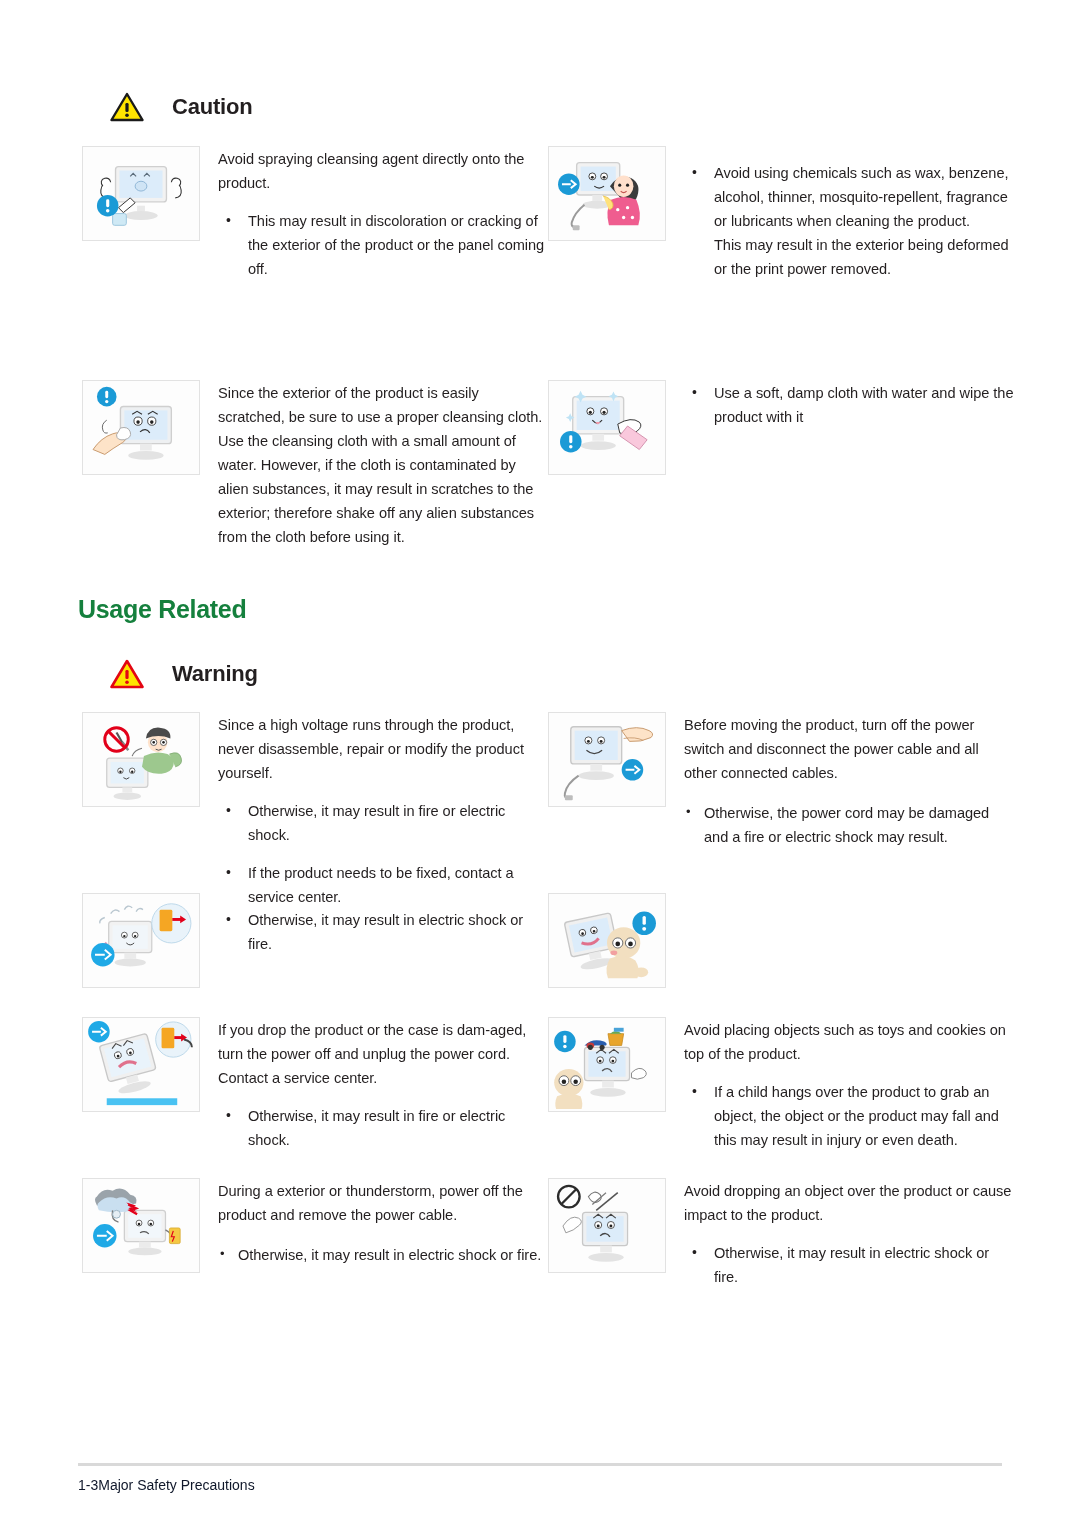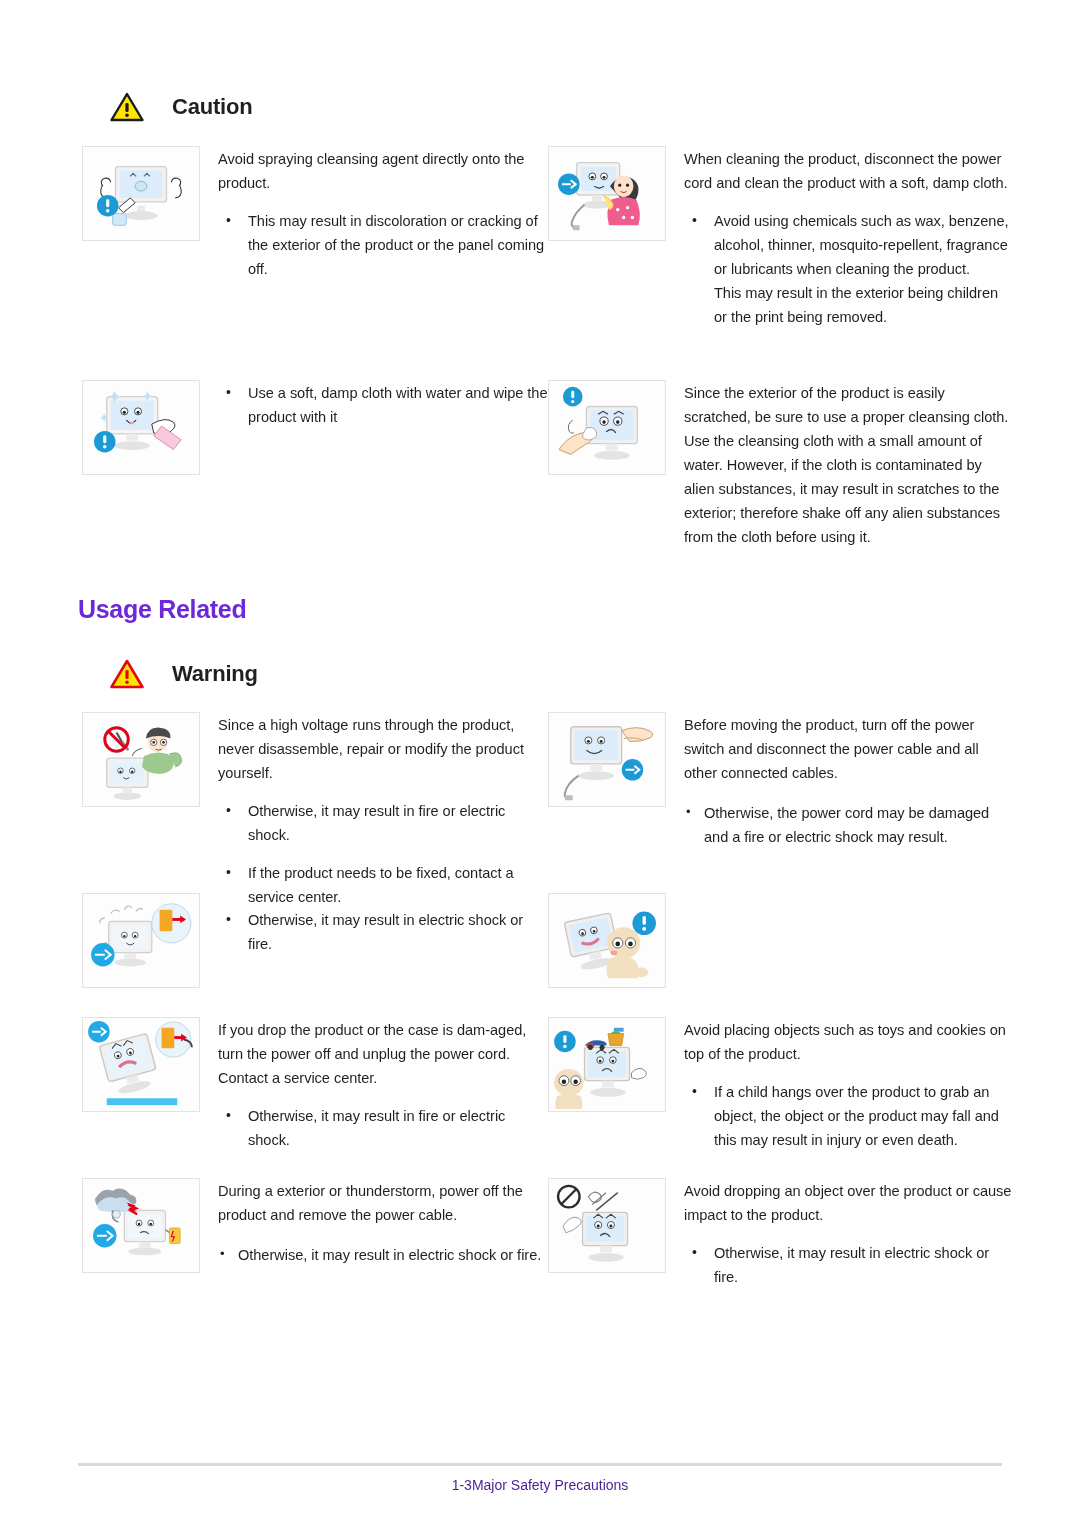--- a/index.html
+++ b/index.html
@@ -38,21 +38,21 @@
   .tri {
     width: 34px;
     height: 30px;
     flex: 0 0 auto;
     display: block;
   }
 
   .section-title {
     font-size: 25px;
     font-weight: bold;
-    color: #6d28d9;
+    color: #15803d;
     letter-spacing: -0.3px;
   }
   .adv-row {
     display: flex;
     align-items: flex-start;
   }
   .adv-cell {
     display: flex;
     align-items: flex-start;
   }
@@ -127,25 +127,25 @@
     right: 78px;
     bottom: 34px;
   }
   .footer-rule {
     height: 3px;
     background: #d9d9d9;
     width: 100%;
   }
   .footer-row {
     display: flex;
-    justify-content: center;
+    justify-content: flex-start;
     align-items: baseline;
     margin-top: 11px;
     font-size: 14px;
-    color: #4c1d95;
+    color: #0f172a;
   }
 </style>
 </head>
 <body>
 
 <div class="page">
 
   <div class="alert-heading" style="position:absolute;left:110px;top:92px;">
     <svg class="tri" viewBox="0 0 34 30">
       <path d="M17 2 L32.5 28 L1.5 28 Z" fill="#FFE400" stroke="#1a1a1a" stroke-width="2.4" stroke-linejoin="round"></path>
@@ -210,30 +210,56 @@
           <circle cx="70" cy="64" r="1.7" fill="#fff"></circle>
             <circle cx="80" cy="62" r="1.7" fill="#fff"></circle>
           <circle cx="76" cy="72" r="1.7" fill="#fff"></circle>
             <circle cx="85" cy="72" r="1.7" fill="#fff"></circle>
           <path d="M55 50 q8 2 10 8 q1 5 -4 6" fill="#ffe27a" stroke="#e8c14a" stroke-width="0.9"></path>
           <circle cx="20" cy="38" r="11" fill="#1b9ad6"></circle>
           <path d="M13 38 h9 M22 34 l5 4 l-5 4" stroke="#fff" stroke-width="2" fill="none"></path>
         </svg>
       </div>
       <div class="adv-text">
-        <div class="adv-lead">When cleaning the product, disconnect the power cord and clean the product with  a soft, damp cloth.</div>
         <ul class="bullets">
           <li>Avoid using chemicals such as wax, benzene, alcohol, thinner, mosquito-repellent, fragrance or lubricants when cleaning the product.</li>
         </ul>
-        <div class="sub-note">This may result in the exterior being children or the print being removed.</div>
+        <div class="sub-note">This may result in the exterior being deformed or the print power removed.</div>
       </div>
     </div>
   </div>
 
   <div class="adv-row" style="position:absolute;left:82px;top:380px;width:940px;">
+
+    <div class="adv-cell right">
+      <div class="thumb">
+        <svg viewBox="0 0 118 95">
+          <rect width="118" height="95" fill="#fdfdfd"></rect>
+          <rect x="38" y="26" width="52" height="38" rx="3" fill="#eef0f2" stroke="#cfcfcf" stroke-width="1.4"></rect>
+          <rect x="42" y="30" width="44" height="30" fill="#dcecfa"></rect>
+          <circle cx="56" cy="41" r="4.2" fill="#fff" stroke="#333" stroke-width="0.9"></circle>
+          <circle cx="70" cy="41" r="4.2" fill="#fff" stroke="#333" stroke-width="0.9"></circle>
+          <circle cx="56" cy="42" r="1.8" fill="#222"></circle>
+            <circle cx="70" cy="42" r="1.8" fill="#222"></circle>
+          <path d="M50 34 l5 -3 l5 3 M66 34 l5 -3 l5 3" stroke="#333" stroke-width="1.1" fill="none"></path>
+          <path d="M58 52 q6 -5 10 1" stroke="#333" stroke-width="1.2" fill="none"></path>
+          <path d="M58 64 h12 v7 h-12 z" fill="#ebebeb"></path>
+          <ellipse cx="64" cy="76" rx="18" ry="4.5" fill="#e3e3e3"></ellipse>
+          <path d="M10 70 q8 -12 20 -16 q8 -3 12 2 q3 4 -2 7 q-10 6 -18 12 z" fill="#fde3c8" stroke="#c89a6e" stroke-width="1"></path>
+          <path d="M24 40 q-6 4 -4 10 q1 4 5 3" fill="#fff" stroke="#666" stroke-width="1"></path>
+          <path d="M38 48 q8 -2 10 4 q2 6 -6 8 q-8 1 -8 -5 z" fill="#fff" stroke="#aaa" stroke-width="1"></path>
+          <circle cx="24" cy="16" r="10" fill="#1b9ad6"></circle>
+          <rect x="22.5" y="10" width="3" height="7.5" rx="1.4" fill="#fff"></rect>
+          <circle cx="24" cy="21" r="1.7" fill="#fff"></circle>
+        </svg>
+      </div>
+      <div class="adv-text">
+        <div class="adv-lead">Since the exterior of the product is easily scratched, be sure to use a proper cleansing cloth. Use the cleansing cloth with a small amount of water. However, if the cloth is contaminated by alien substances, it may result in scratches to the exterior; therefore shake off any alien substances from the cloth before using it.</div>
+      </div>
+    </div>
 
     <div class="adv-cell left">
       <div class="thumb">
         <svg viewBox="0 0 118 95">
           <rect width="118" height="95" fill="#fdfdfd"></rect>
           <rect x="24" y="16" width="52" height="38" rx="3" fill="#f4f4f4" stroke="#cfcfcf" stroke-width="1.4"></rect>
           <rect x="28" y="20" width="44" height="30" fill="#dcecfa"></rect>
           <circle cx="42" cy="31" r="3.6" fill="#fff" stroke="#333" stroke-width="0.9"></circle>
           <circle cx="56" cy="31" r="3.6" fill="#fff" stroke="#333" stroke-width="0.9"></circle>
           <circle cx="42" cy="32" r="1.6" fill="#222"></circle>
@@ -249,47 +275,20 @@
           <path d="M72 56 l20 14 l8 -10 l-20 -14 z" fill="#f9c8dc" stroke="#d492ae" stroke-width="1"></path>
           <circle cx="22" cy="62" r="11" fill="#1b9ad6"></circle>
           <rect x="20.4" y="55.5" width="3.2" height="8" rx="1.5" fill="#fff"></rect>
           <circle cx="22" cy="67.2" r="1.8" fill="#fff"></circle>
         </svg>
       </div>
       <div class="adv-text">
         <ul class="bullets" style="margin-top:0;">
           <li>Use a soft, damp cloth with water and wipe the product with it</li>
         </ul>
-      </div>
-    </div>
-
-    <div class="adv-cell right">
-      <div class="thumb">
-        <svg viewBox="0 0 118 95">
-          <rect width="118" height="95" fill="#fdfdfd"></rect>
-          <rect x="38" y="26" width="52" height="38" rx="3" fill="#eef0f2" stroke="#cfcfcf" stroke-width="1.4"></rect>
-          <rect x="42" y="30" width="44" height="30" fill="#dcecfa"></rect>
-          <circle cx="56" cy="41" r="4.2" fill="#fff" stroke="#333" stroke-width="0.9"></circle>
-          <circle cx="70" cy="41" r="4.2" fill="#fff" stroke="#333" stroke-width="0.9"></circle>
-          <circle cx="56" cy="42" r="1.8" fill="#222"></circle>
-            <circle cx="70" cy="42" r="1.8" fill="#222"></circle>
-          <path d="M50 34 l5 -3 l5 3 M66 34 l5 -3 l5 3" stroke="#333" stroke-width="1.1" fill="none"></path>
-          <path d="M58 52 q6 -5 10 1" stroke="#333" stroke-width="1.2" fill="none"></path>
-          <path d="M58 64 h12 v7 h-12 z" fill="#ebebeb"></path>
-          <ellipse cx="64" cy="76" rx="18" ry="4.5" fill="#e3e3e3"></ellipse>
-          <path d="M10 70 q8 -12 20 -16 q8 -3 12 2 q3 4 -2 7 q-10 6 -18 12 z" fill="#fde3c8" stroke="#c89a6e" stroke-width="1"></path>
-          <path d="M24 40 q-6 4 -4 10 q1 4 5 3" fill="#fff" stroke="#666" stroke-width="1"></path>
-          <path d="M38 48 q8 -2 10 4 q2 6 -6 8 q-8 1 -8 -5 z" fill="#fff" stroke="#aaa" stroke-width="1"></path>
-          <circle cx="24" cy="16" r="10" fill="#1b9ad6"></circle>
-          <rect x="22.5" y="10" width="3" height="7.5" rx="1.4" fill="#fff"></rect>
-          <circle cx="24" cy="21" r="1.7" fill="#fff"></circle>
-        </svg>
-      </div>
-      <div class="adv-text">
-        <div class="adv-lead">Since the exterior of the product is easily scratched, be sure to use a proper cleansing cloth. Use the cleansing cloth with a small amount of water. However, if the cloth is contaminated by alien substances, it may result in scratches to the exterior; therefore shake off any alien substances from the cloth before using it.</div>
       </div>
     </div>
   </div>
 
   <div class="section-title" style="position:absolute;left:78px;top:595px;">Usage Related</div>
 
   <div class="alert-heading" style="position:absolute;left:110px;top:659px;">
     <svg class="tri" viewBox="0 0 34 30">
       <path d="M17 2 L32.5 28 L1.5 28 Z" fill="#FFE400" stroke="#E30613" stroke-width="2.6" stroke-linejoin="round"></path>
       <rect x="15.4" y="11" width="3.2" height="9" rx="1.3" fill="#E30613"></rect>

